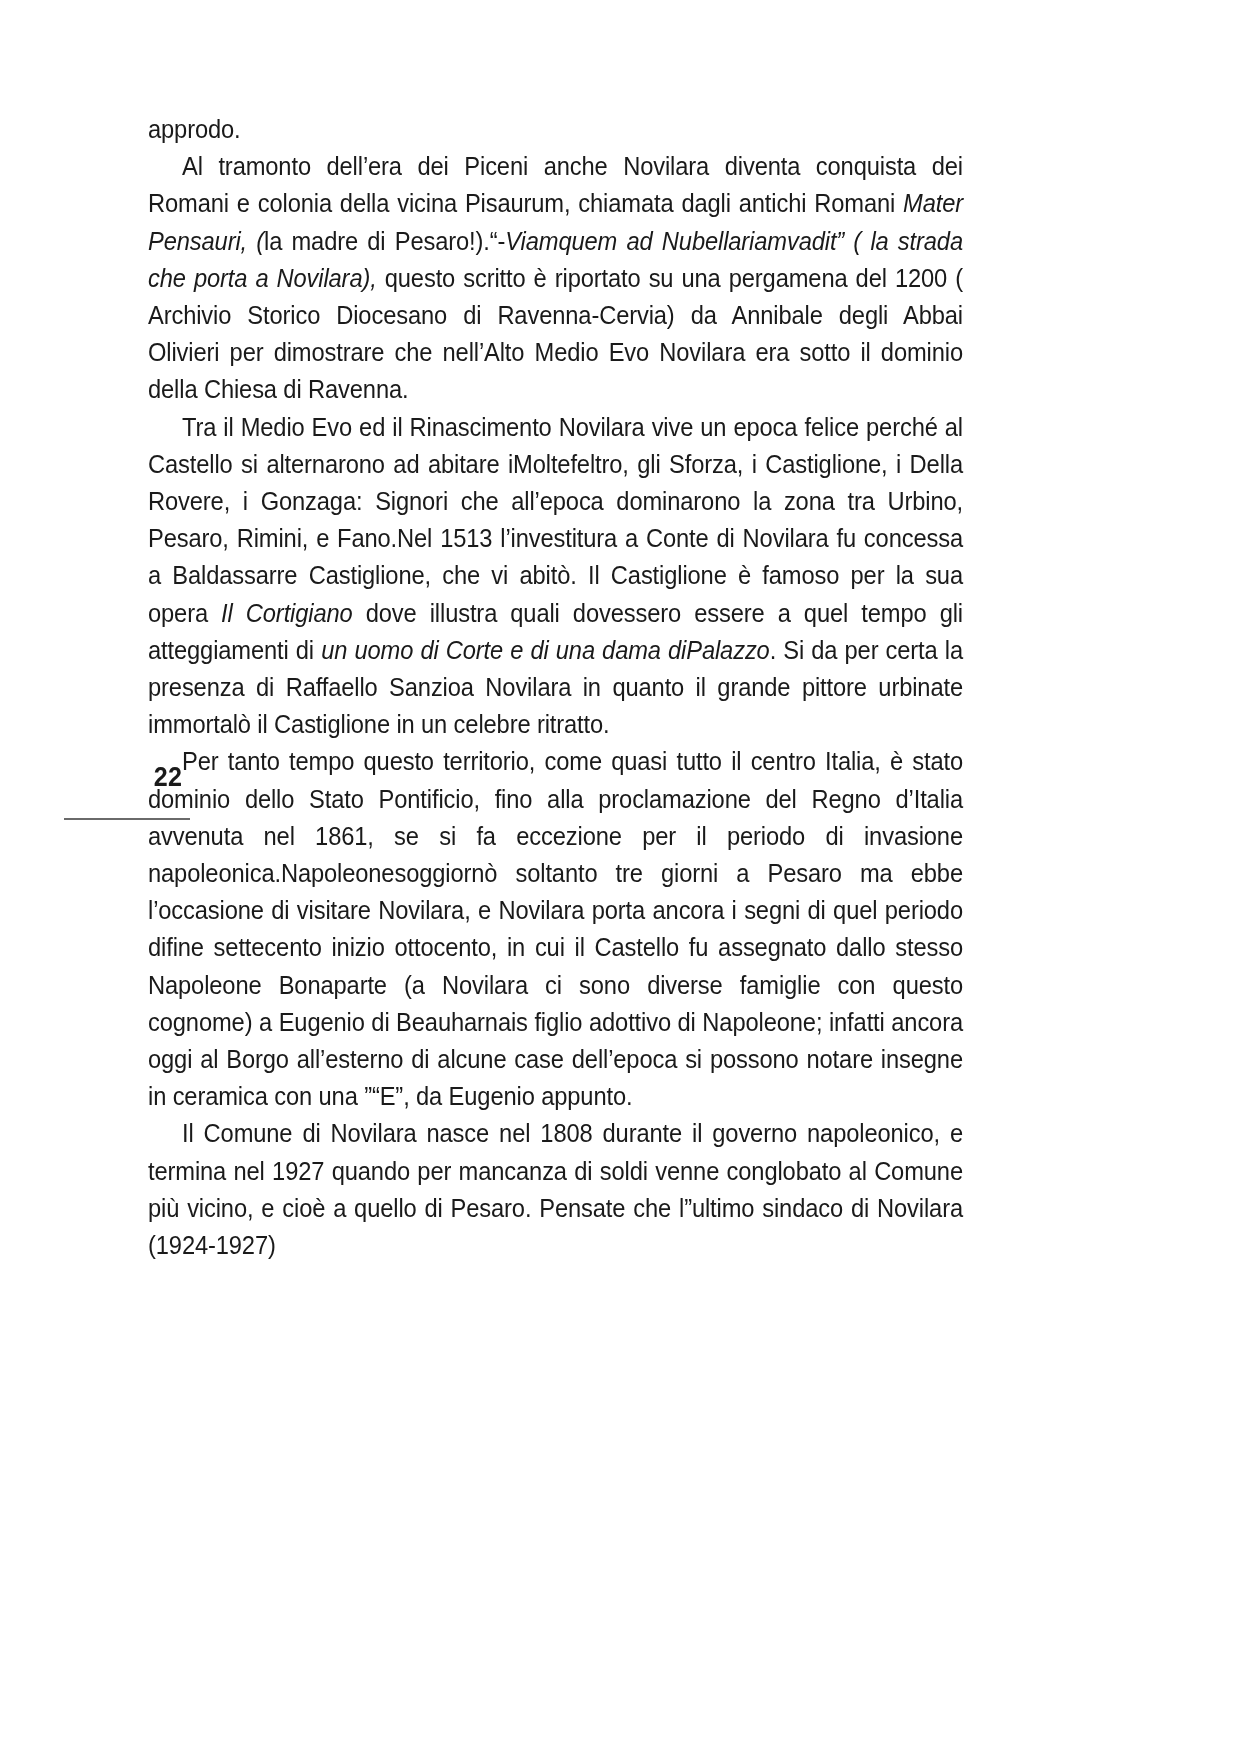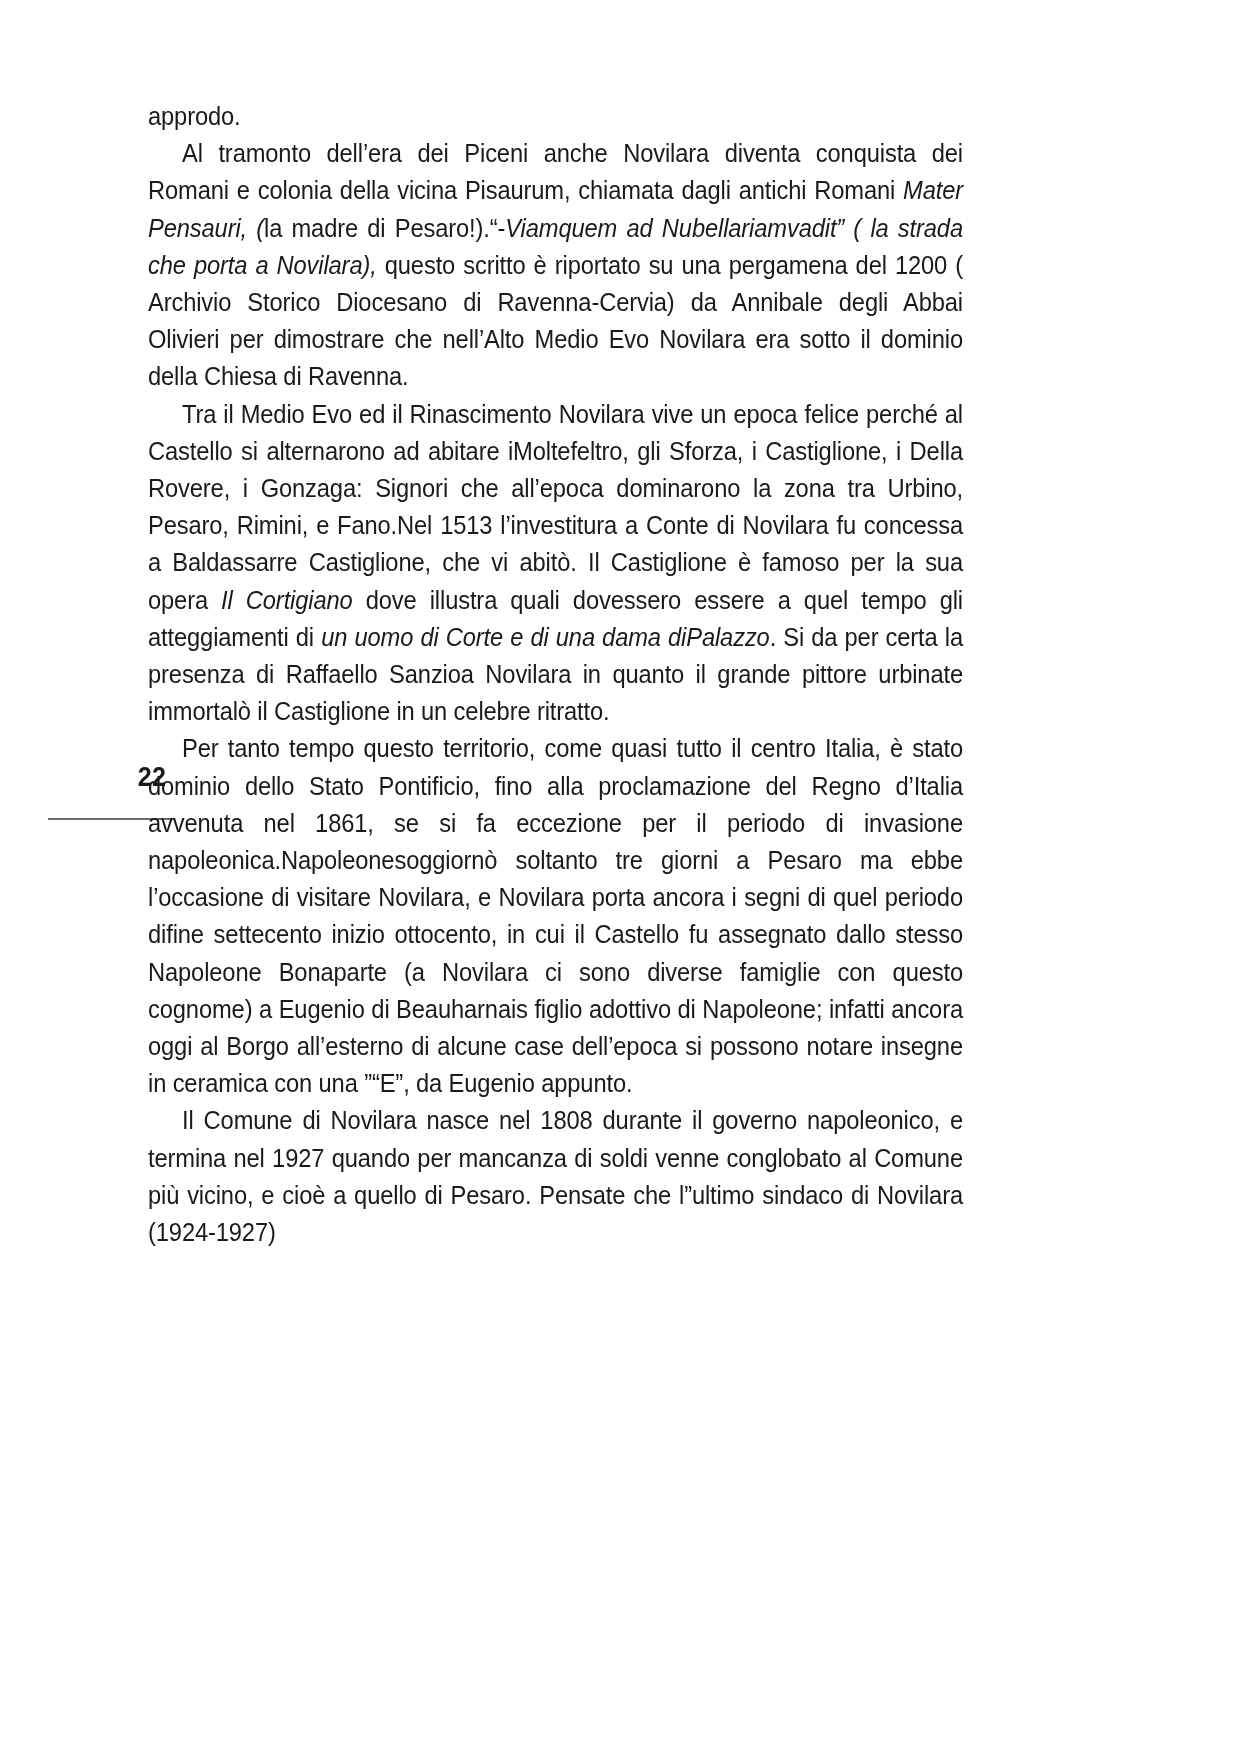--- a/index.html
+++ b/index.html
@@ -20,21 +20,21 @@
 
   .page {
     position: absolute;
     inset: 0;
     background: #ffffff;
   }
 
   
   .folio-block {
     position: absolute;
-    left: 0;
+    left: 16px;
     top: 762px;
     width: 126px;
     text-align: right;
     padding-left: 48px;
   }
   .folio-number {
     display: block;
     font-family: "Liberation Sans", "DejaVu Sans", sans-serif;
     font-weight: bold;
     font-size: 27px;
@@ -50,21 +50,21 @@
     margin-top: 26px;
     width: 126px;
     height: 1.6px;
     background: #6a6a6a;
   }
 
   
   .textcolumn {
     position: absolute;
     left: 148px;
-    top: 98px;
+    top: 111px;
     width: 815px;
   }
 
   .para {
     margin: 0;
     font-size: 26.5px;
     line-height: 37.2px;
     text-align: justify;
     text-justify: inter-word;
     letter-spacing: -0.15px;

